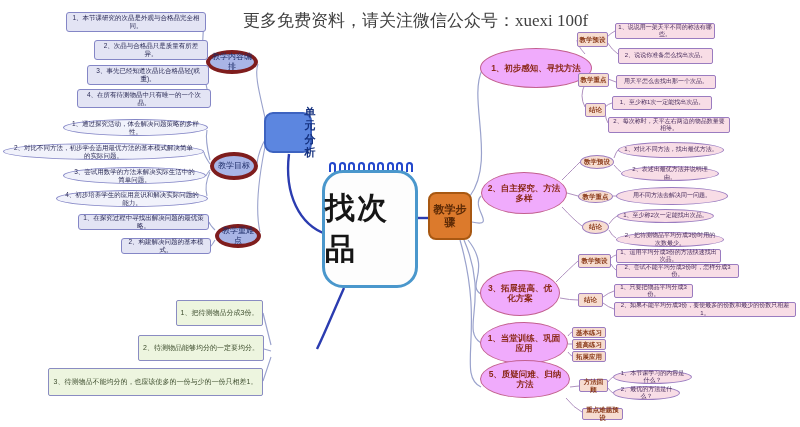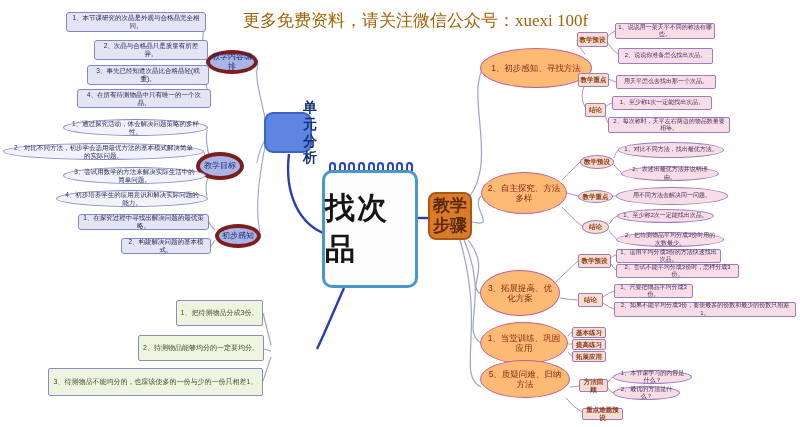--- a/index.html
+++ b/index.html
@@ -1,33 +1,33 @@
 <!DOCTYPE html>
 <html><head>
 <meta charset="utf-8">
 <style>
   * { box-sizing: border-box; }
   html,body { margin:0; padding:0; background:#ffffff; font-family:"Liberation Sans",sans-serif; }
   .canvas { position:relative; width:800px; height:427px; background:#ffffff; overflow:hidden; }
   svg.wires { position:absolute; left:0; top:0; width:800px; height:427px; }
-  .promo { position:absolute; left:243px; top:9px; font:17px "Liberation Serif",serif; color:#a16207; white-space:nowrap; }
+  .promo { position:absolute; left:243px; top:9px; font:17px "Liberation Serif",serif; color:#404040; white-space:nowrap; }
   .node { position:absolute; display:flex; align-items:center; justify-content:center; text-align:center; line-height:1.2; }
   .box   { background:#e3e4f4; border:1px solid #8486c6; border-radius:3px; font-size:6.5px; color:#2a2a55; padding:1px 3px; }
   .obj   { background:#f1f2fb; border:1px solid #8486c6; border-radius:50%; font-size:6.5px; color:#2a2a55; padding:0 7px; }
   .lab   { background:#a9b5e6; border:4px solid #7f1d1d; border-radius:50%; font-size:8px; font-weight:normal; color:#1c2b66; }
-  .blue-rect  { background:#5c86e0; border:2px solid #3d63c0; border-radius:9px; font-size:14px; font-weight:bold; color:#14307e;padding-left:44px; }
+  .blue-rect  { background:#5c86e0; border:2px solid #3d63c0; border-radius:9px; font-size:11px; font-weight:bold; color:#14307e;padding-left:44px; }
   .green-rect { background:#55b259; border:2px solid #2f8039; border-radius:8px; font-size:11px; font-weight:bold; color:#9c3226; }
   .gitem { background:#edf5df; border:1px solid #8a8cc2; border-radius:2px; font-size:7px; color:#3a4a2a; padding:1px 3px; }
-  .steps-rect { background:#dc7a2c; border:2px solid #a85812; border-radius:8px; font-size:17px; font-weight:bold; color:#5c2a06; }
-  .branch { background:#fdba74; border:1.5px solid #c2608f; border-radius:50%; font-size:8.5px; font-weight:normal; color:#8a2818; padding:0 5px; }
+  .steps-rect { background:#dc7a2c; border:2px solid #a85812; border-radius:8px; font-size:11px; font-weight:bold; color:#5c2a06; }
+  .branch { background:#f0abfc; border:1.5px solid #c2608f; border-radius:50%; font-size:8.5px; font-weight:bold; color:#8a2818; padding:0 5px; }
   .rlabel { background:#f7ddd0; border:1px solid #9a7cc0; border-radius:2px; font-size:6.5px; font-weight:bold; color:#8a3a1a; padding:0 1px; }
   .ritem  { background:#f8dde6; border:1px solid #9a7cc0; border-radius:2px; font-size:6px; color:#452a5a; padding:1px 2px; }
   .rell   { background:#f8dde6; border:1px solid #9a7cc0; border-radius:50%; font-size:6px; color:#452a5a; padding:0 5px; }
   .notepad { position:absolute; left:322px; top:170px; width:96px; height:118px; background:#fdfdfd;
-             border:3px solid #4a97cc; border-radius:10px; display:flex; align-items:center; justify-content:flex-start; }
+             border:3px solid #4a97cc; border-radius:21px; display:flex; align-items:center; justify-content:flex-start; }
   .notepad-title { font:bold 30px "Liberation Serif",serif; color:#151515; letter-spacing:2px; }
   .coils { position:absolute; left:329px; top:162px; width:84px; display:flex; justify-content:space-between; }
   .coil { width:7px; height:10px; border:2px solid #2347cc; border-bottom:none; border-radius:5px 5px 0 0; }
 </style>
 </head>
 <body>
 
 <div class="canvas">
 
   <svg class="wires">
@@ -111,22 +111,22 @@
       <span class="coil"></span>
       <span class="coil"></span>
   </div>
   <div class="notepad">
     <span class="notepad-title">找次品</span>
   </div>
 
   <div class="node blue-rect" style="left:264px;top:112px;width:48px;height:41px">单元分析</div>
 
   <div class="node lab" style="left:206px;top:50px;width:52px;height:24px">教学内容编排</div>
-  <div class="node lab" style="left:196px;top:152px;width:48px;height:28px">教学目标</div>
-  <div class="node lab" style="left:215px;top:224px;width:46px;height:24px">初步感知</div>
+  <div class="node lab" style="left:210px;top:152px;width:48px;height:28px">教学目标</div>
+  <div class="node lab" style="left:215px;top:224px;width:46px;height:24px">教学重难点</div>
 
   <div class="node box" style="left:66px;top:12px;width:140px;height:20px">1、本节课研究的次品是外观与合格品完全相同。</div>
   <div class="node box" style="left:94px;top:40px;width:114px;height:20px">2、次品与合格品只是质量有所差异。</div>
   <div class="node box" style="left:87px;top:65px;width:122px;height:20px">3、事先已经知道次品比合格品轻(或重)。</div>
   <div class="node box" style="left:77px;top:89px;width:134px;height:19px">4、在所有待测物品中只有唯一的一个次品。</div>
 
   <div class="node obj" style="left:63px;top:119px;width:145px;height:17px">1、通过探究活动，体会解决问题策略的多样性。</div>
   <div class="node obj" style="left:3px;top:143px;width:201px;height:17px">2、对比不同方法，初步学会选用最优方法的基本模式解决简单的实际问题。</div>
   <div class="node obj" style="left:63px;top:167px;width:143px;height:17px">3、尝试用数学的方法来解决实际生活中的简单问题。</div>
   <div class="node obj" style="left:56px;top:190px;width:152px;height:17px">4、初步培养学生的应用意识和解决实际问题的能力。</div>

